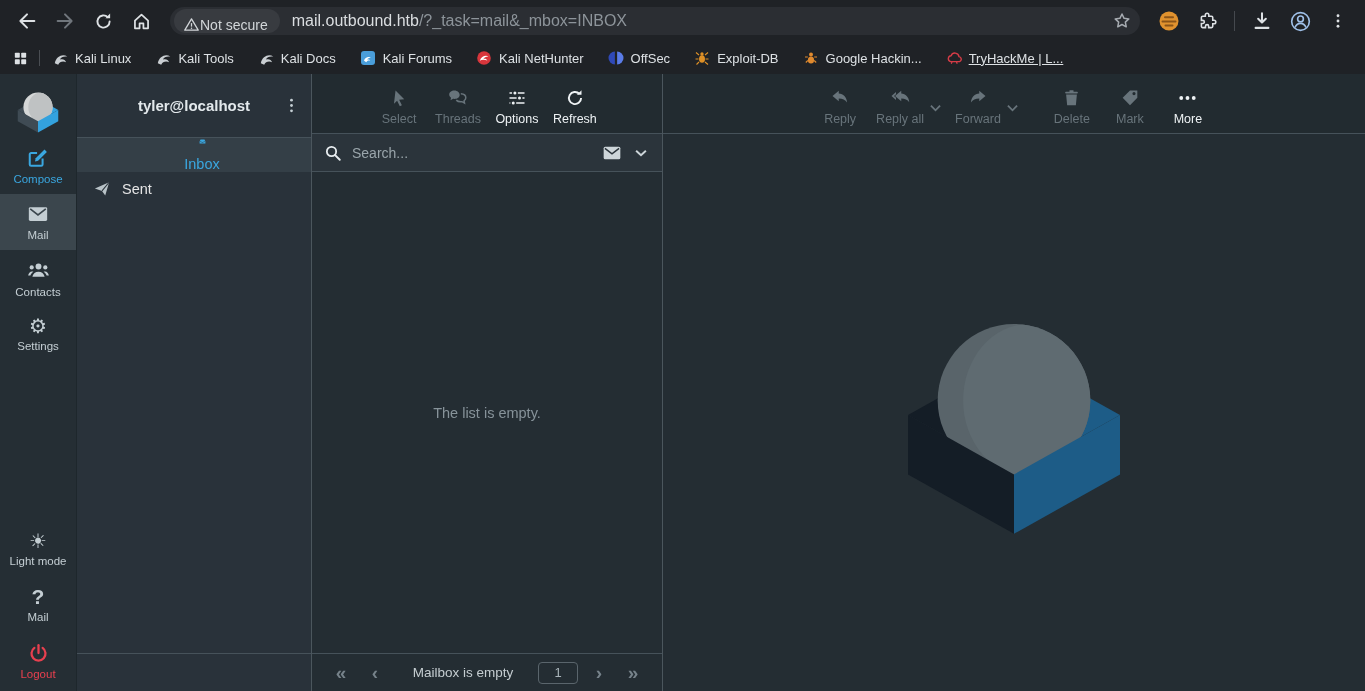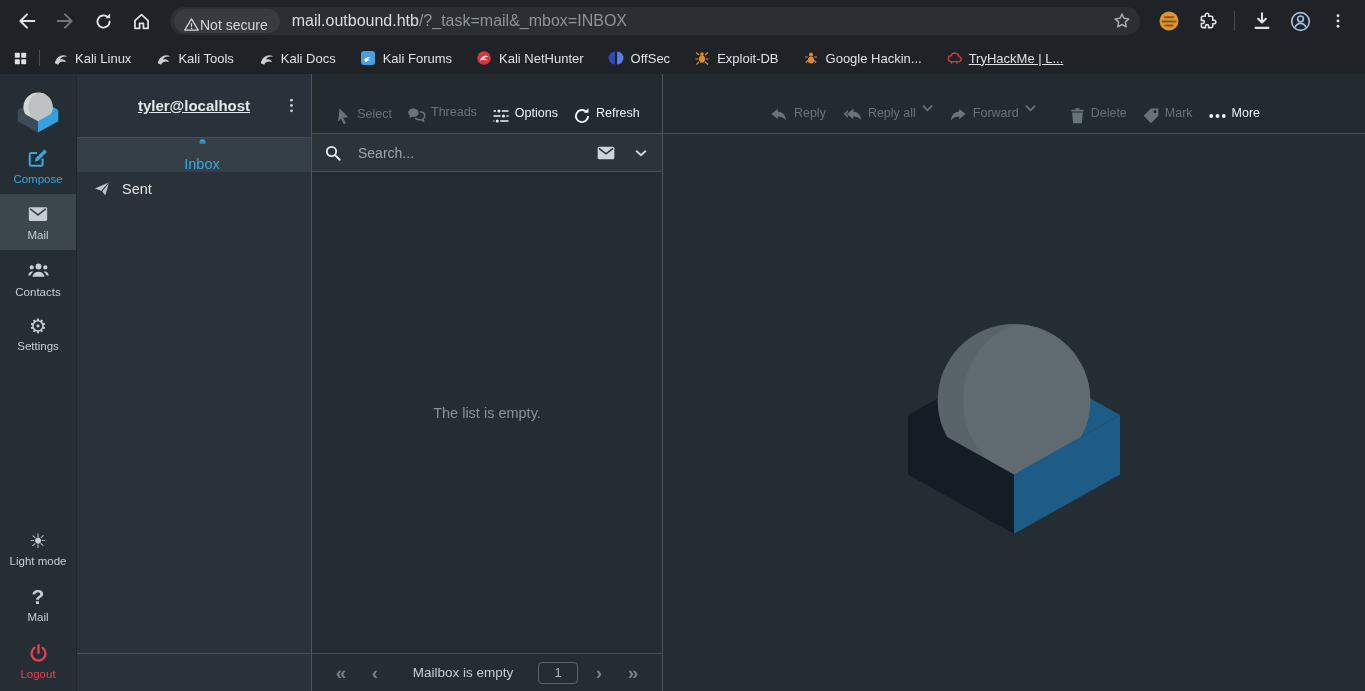--- a/index.html
+++ b/index.html
@@ -36,36 +36,36 @@
   .tm-item.compose, .tm-item.compose .tmi { color:#3aa7e0; }
   .tm-item.selected { background:#3b464d; }
   .tm-item.logout, .tm-item.logout .tmi { color:#e8404f; }
   .tm-spacer { flex:1; }
   .glyph { font-size:20px; line-height:20px; }
   .glyph.q { font-weight:bold; font-size:21px; }
 
   
   .folders { width:236px; background:#29323a; border-left:1px solid #1e272c; border-right:1px solid #4b565d; display:flex; flex-direction:column; flex:0 0 auto; }
   .folders-header { height:64px; border-bottom:1px solid #46525a; display:flex; align-items:center; justify-content:center; position:relative; }
-  .account { font-size:15px; font-weight:bold; color:#e3e9ec;text-decoration:underline; }
+  .account { font-size:15px; font-weight:bold; color:#e3e9ec; }
   .kebab { position:absolute; right:8px; top:50%; transform:translateY(-50%); width:24px; height:24px; color:#c4ced3; display:flex; align-items:center; justify-content:center; }
   .folder-row { height:34px; display:flex; align-items:center; gap:11px; padding-left:16px; font-size:14.5px; color:#e5e5e5; }
   .folder-row.selected { background:#343f47; color:#3aa7e0;flex-direction:column; }
   .folder-row .fic { color:#b9c3c8; }
   .folder-row.selected .fic { color:#3aa7e0; }
   .folders-spacer { flex:1; }
   .folders-footer { height:38px; border-top:1px solid #46525a; }
 
   
   .list-col { width:351px; background:#242d33; border-right:1px solid #4b565d; display:flex; flex-direction:column; flex:0 0 auto; }
   .toolbar { height:60px; background:#222b30; border-bottom:1px solid #46525a; display:flex; align-items:flex-end; justify-content:center; gap:14px; padding-bottom:7px; }
-  .tb-btn { display:flex; flex-direction:row; gap:4px; font-size:12.5px; color:#68747b; min-width:44px; }
+  .tb-btn { display:flex; flex-direction:column; align-items:center; gap:4px; font-size:12.5px; color:#68747b; min-width:44px; }
   .tb-btn.active { color:#eef2f4; }
   .tb-caret { color:#68747b; align-self:flex-end; margin:0 0 14px -8px; }
-  .search-row { height:38px; background:#2b343b; border-bottom:1px solid #46525a; display:flex; align-items:center; padding:0 12px; gap:16px; }
+  .search-row { height:38px; background:#2b343b; border-bottom:1px solid #46525a; display:flex; align-items:center; padding:0 12px; gap:10px; }
   .search-row .s-ic { color:#e8edf0; flex:0 0 auto; }
   .search-input { flex:1; background:transparent; border:none; outline:none; color:#cfd6da; font-size:14px; font-family:"Liberation Sans", sans-serif; min-width:0; }
   .search-input::placeholder { color:#9aa5ab; }
   .scope-ic { color:#cdd5d9; flex:0 0 auto; }
   .chev-ic { color:#cdd5d9; flex:0 0 auto; }
   .list-body { flex:1; display:flex; align-items:center; justify-content:center; }
   .empty-text { color:#87939a; font-size:14.5px; }
   .list-footer { height:38px; border-top:1px solid #46525a; display:flex; align-items:center; padding:0 16px; gap:8px; }
   .pg-btn { color:#76828a; font-size:19px; font-weight:bold; line-height:1; width:26px; text-align:center; }
   .pg-status { flex:1; text-align:center; color:#c5cdd1; font-size:13.5px; }

